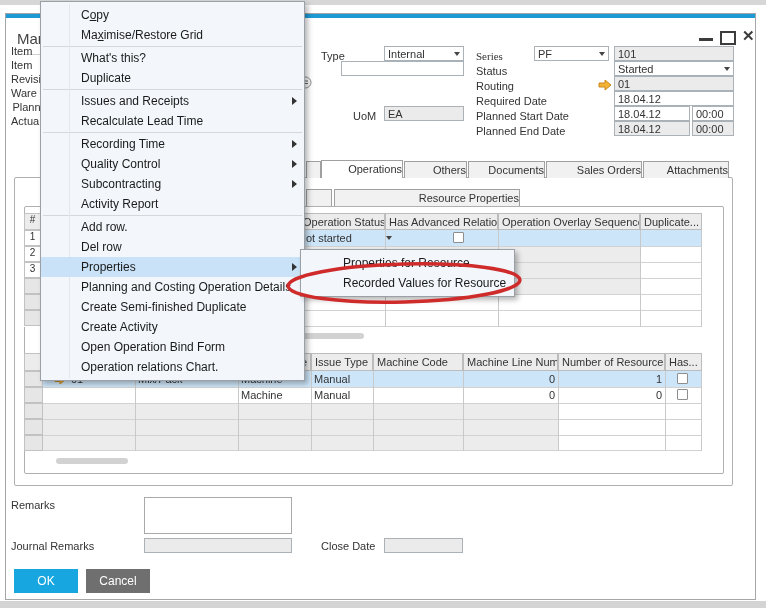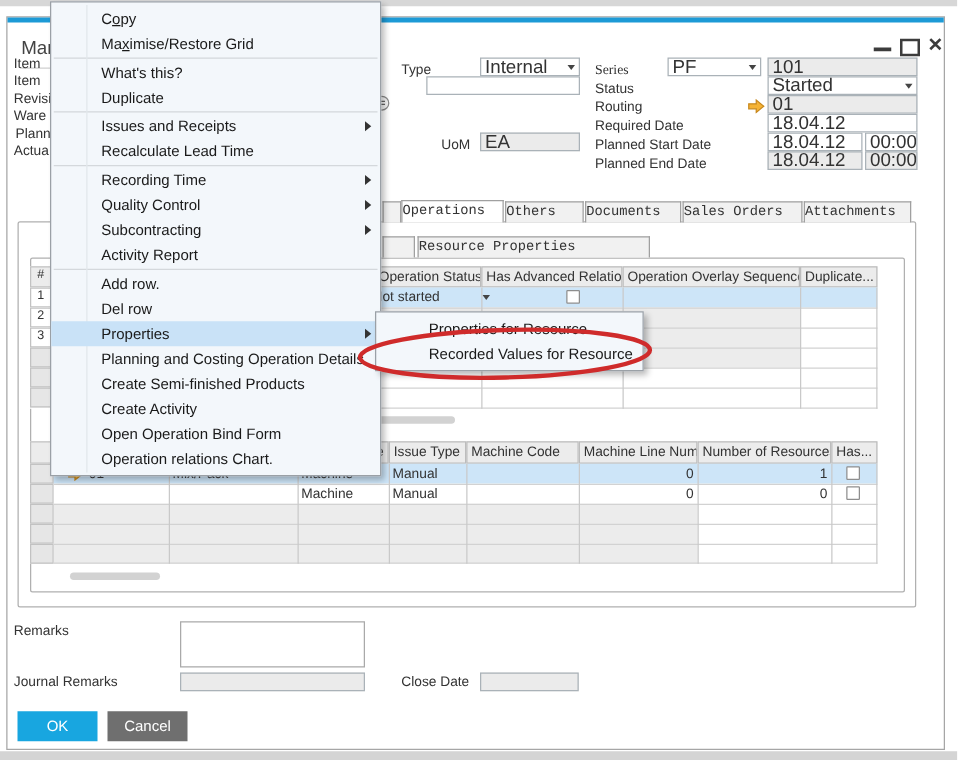--- a/index.html
+++ b/index.html
@@ -17,31 +17,31 @@
   .title{left:11px;top:16px;width:30px;height:20px;font-size:15px;color:#444;overflow:hidden;white-space:nowrap;}
   .titleline{left:10px;top:40px;width:30px;height:1px;background:#cfcfcf;}
 
   
   .wc{color:#3c3c3c;cursor:default;}
   .btn-min{left:693px;top:24px;width:14px;height:3px;background:#3c3c3c;}
   .btn-max{left:714px;top:17px;width:12px;height:10px;border:2px solid #3c3c3c;background:#fff;box-sizing:content-box;}
   .btn-close{left:736px;top:13px;font-size:15px;font-weight:bold;color:#3c3c3c;}
 
   
-  .field{box-sizing:border-box;border:1px solid #aab2b8;background:#fff;font-size:15px;
+  .field{box-sizing:border-box;border:1px solid #aab2b8;background:#fff;font-size:11px;
          padding:1px 3px;white-space:nowrap;overflow:hidden;height:15px;line-height:12px;}
   .gray{background:#ebebeb;}
   .dd{padding-right:12px;}
   .tri-down{position:absolute;right:3px;top:5px;width:0;height:0;
             border-left:3.5px solid transparent;border-right:3.5px solid transparent;border-top:4.5px solid #444;}
   .tri-right{width:0;height:0;border-top:4px solid transparent;border-bottom:4px solid transparent;border-left:5px solid #333;}
 
   
   .tab{box-sizing:border-box;height:17px;border:1px solid #a0a0a0;border-bottom:none;background:#f1f1f1;
-       font-size:11px;text-align:left;line-height:16px;white-space:nowrap;overflow:hidden;font-family:Liberation Mono, monospace;}
+       font-size:11px;text-align:right;line-height:16px;white-space:nowrap;overflow:hidden;}
   .tab.sel{background:#fff;height:18px;z-index:3;}
   .frame{box-sizing:border-box;border:1px solid #b0b0b0;border-radius:2px;background:#fff;}
 
   
   .tbl{background:#fff;}
   .th{box-sizing:border-box;background:#ececec;border:1px solid #bcbcbc;font-size:11px;
       padding:2px 3px;white-space:nowrap;overflow:hidden;height:17px;}
   .cell{font-size:11px;white-space:nowrap;overflow:hidden;}
   .vline{width:1px;background:#c9c9c9;}
   .hline{height:1px;background:#d2d2d2;}
@@ -268,21 +268,21 @@
     <div class="msep"></div>
     <div class="mi"><span>Recording Time</span><i class="mi-arrow tri-right"></i></div>
     <div class="mi"><span>Quality Control</span><i class="mi-arrow tri-right"></i></div>
     <div class="mi"><span>Subcontracting</span><i class="mi-arrow tri-right"></i></div>
     <div class="mi"><span>Activity Report</span></div>
     <div class="msep"></div>
     <div class="mi"><span>Add row.</span></div>
     <div class="mi"><span>Del row</span></div>
     <div class="mi hl"><span>Properties</span><i class="mi-arrow tri-right"></i></div>
     <div class="mi"><span>Planning and Costing Operation Details</span></div>
-    <div class="mi"><span>Create Semi-finished Products</span></div>
+    <div class="mi"><span>Create Semi-finished Duplicate</span></div>
     <div class="mi"><span>Create Activity</span></div>
     <div class="mi"><span>Open Operation Bind Form</span></div>
     <div class="mi"><span>Operation relations Chart.</span></div>
   </div>
 
   <div class="abs submenu">
     <div class="smi">Properties for Resource.</div>
     <div class="smi">Recorded Values for Resource</div>
   </div>
 

